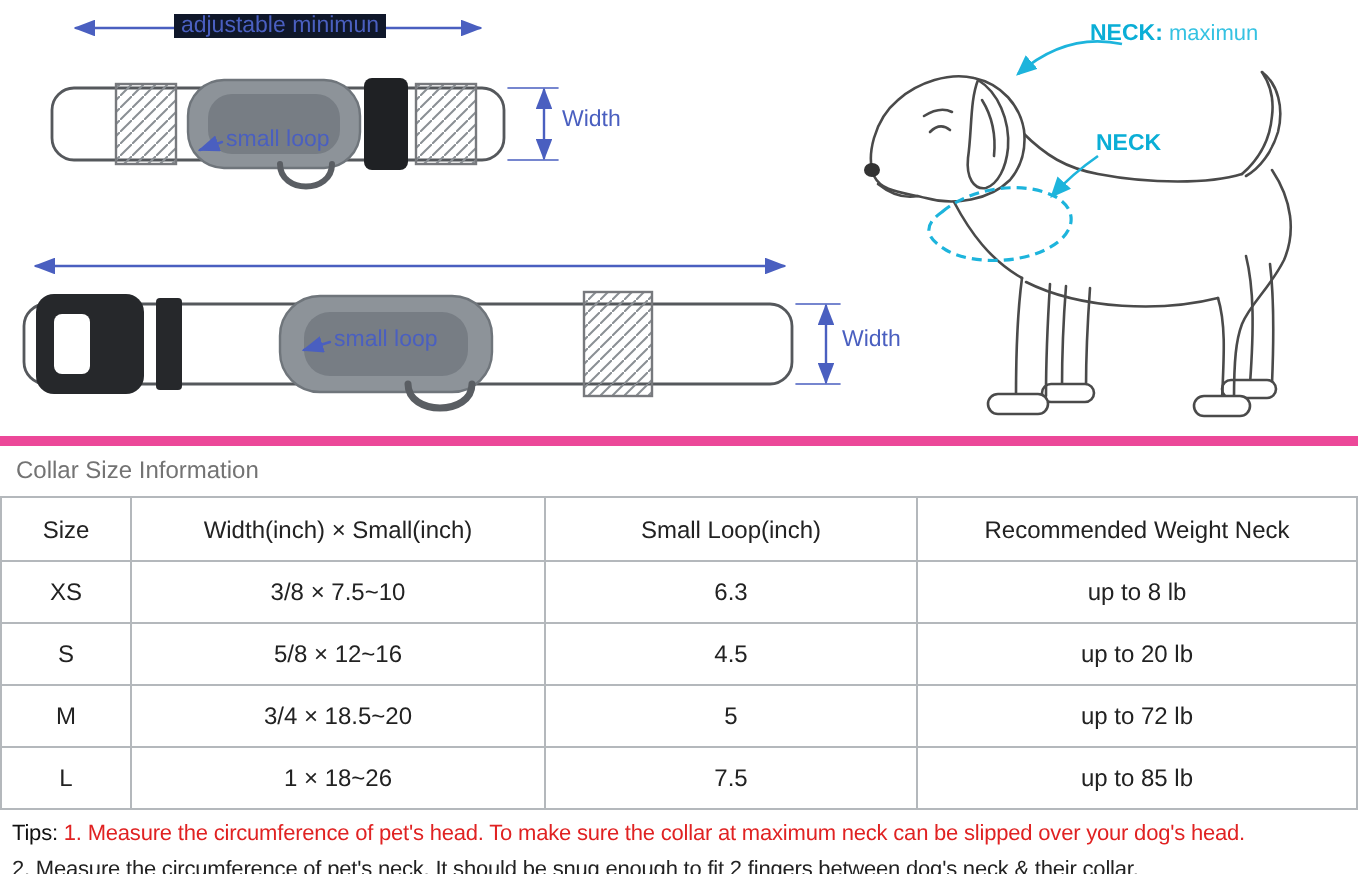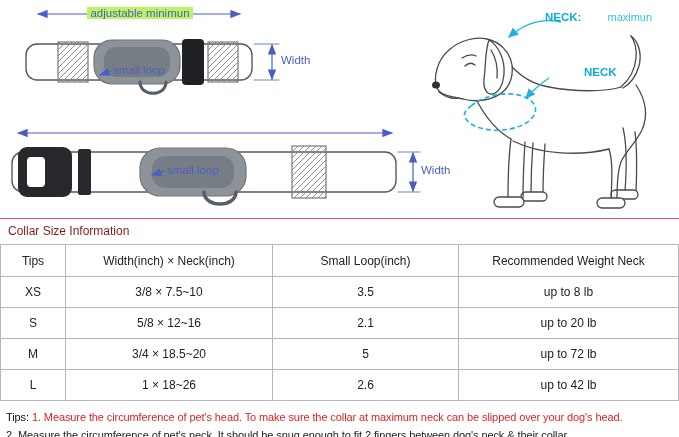--- a/index.html
+++ b/index.html
@@ -1,27 +1,27 @@
 <!DOCTYPE html>
 <html><head>
 <meta charset="utf-8">
 <style>
   html,body{margin:0;padding:0;background:#fff;}
   .page{position:relative;width:679px;height:437px;background:#fff;overflow:hidden;
         font-family:"Liberation Sans",sans-serif;color:#1c1c1c;}
   svg{position:absolute;}
   .ann{position:absolute;color:#4a5fc0;font-size:11.5px;line-height:14px;white-space:nowrap;}
   .ann.center{text-align:center;}
-  .mask{background:#bef264;padding:0 3px;}
+  .mask{background:#0f172a;padding:0 3px;}
   .cy-bold{color:#0aaed6;font-weight:bold;font-size:11.5px;}
-  .cy{color:#35c2e2;font-size:11px;margin-left:23px;}
+  .cy{color:#35c2e2;font-size:11px;}
   .neck-lbl{position:absolute;white-space:nowrap;}
   .table-section{position:absolute;left:0;right:0;top:218px;}
-  .table-title{height:25px;line-height:25px;border-top:1px solid #ec4899;padding-left:8px;
-               font-size:12px;color:#7f1d1d;}
+  .table-title{height:25px;line-height:25px;border-top:5px solid #ec4899;padding-left:8px;
+               font-size:12px;color:#737373;}
   table{width:100%;border-collapse:collapse;table-layout:fixed;}
   th,td{border:1px solid #b4b8bc;text-align:center;font-size:12px;color:#222;font-weight:400;}
   th{height:29px;}
   td{height:28px;}
   .tips{position:absolute;left:6px;top:408px;right:2px;font-size:11px;line-height:18px;
         letter-spacing:-0.1px;white-space:nowrap;}
   .tip-prefix{color:#111;}
   .tip-red{color:#e02222;}
   .tip-dark{color:#222;}
   .tip2{}
@@ -123,63 +123,63 @@
   </div>
   <div class="ann" style="left:281px;top:53px;">Width</div>
   <div class="ann" style="left:113px;top:63px;">small loop</div>
 
   <div class="ann" style="left:167px;top:163px;">small loop</div>
   <div class="ann" style="left:421px;top:163px;">Width</div>
 
   <div class="neck-lbl" style="left:545px;top:7px;">
     <span class="cy-bold">NECK:</span><span class="cy"> maximun</span>
   </div>
-  <div class="neck-lbl cy-bold" style="left:548px;top:66px;margin-left:36px;">NECK</div>
+  <div class="neck-lbl cy-bold" style="left:548px;top:66px;">NECK</div>
 
   <div class="table-section">
     <div class="table-title">Collar Size Information</div>
     <table>
       <colgroup>
         <col style="width:65px">
           <col style="width:207px">
           <col style="width:186px">
           <col>
       </colgroup>
       <thead>
         <tr>
-          <th>Tips</th>
-          <th>Width(inch)  ×  Neck(inch)</th>
+          <th>Size</th>
+          <th>Width(inch)  ×  Small(inch)</th>
           <th>Small Loop(inch)</th>
           <th>Recommended Weight Neck</th>
         </tr>
       </thead>
       <tbody>
         <tr>
           <td>XS</td>
           <td>3/8  × 7.5~10</td>
-          <td>3.5</td>
+          <td>6.3</td>
           <td>up to 8 lb</td>
         </tr>
         <tr>
           <td>S</td>
           <td>5/8  × 12~16</td>
-          <td>2.1</td>
+          <td>4.5</td>
           <td>up to 20 lb</td>
         </tr>
         <tr>
           <td>M</td>
           <td>3/4  × 18.5~20</td>
           <td>5</td>
           <td>up to 72 lb</td>
         </tr>
         <tr>
           <td>L</td>
           <td>1  ×  18~26</td>
-          <td>2.6</td>
-          <td>up to 42 lb</td>
+          <td>7.5</td>
+          <td>up to 85 lb</td>
         </tr>
       </tbody>
     </table>
   </div>
 
   <div class="tips">
     <div>
       <span class="tip-prefix">Tips:</span>
       <span class="tip-red">1. Measure the circumference of pet's head.  To make sure the collar at maximum neck can be slipped over your dog's head.</span>
     </div>

